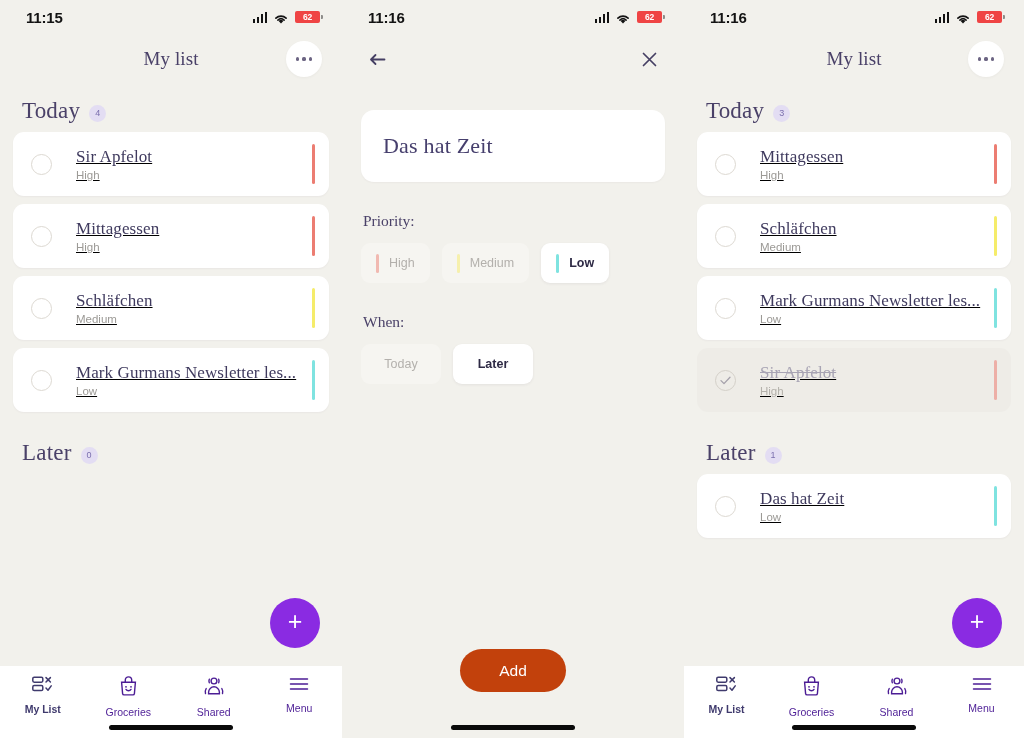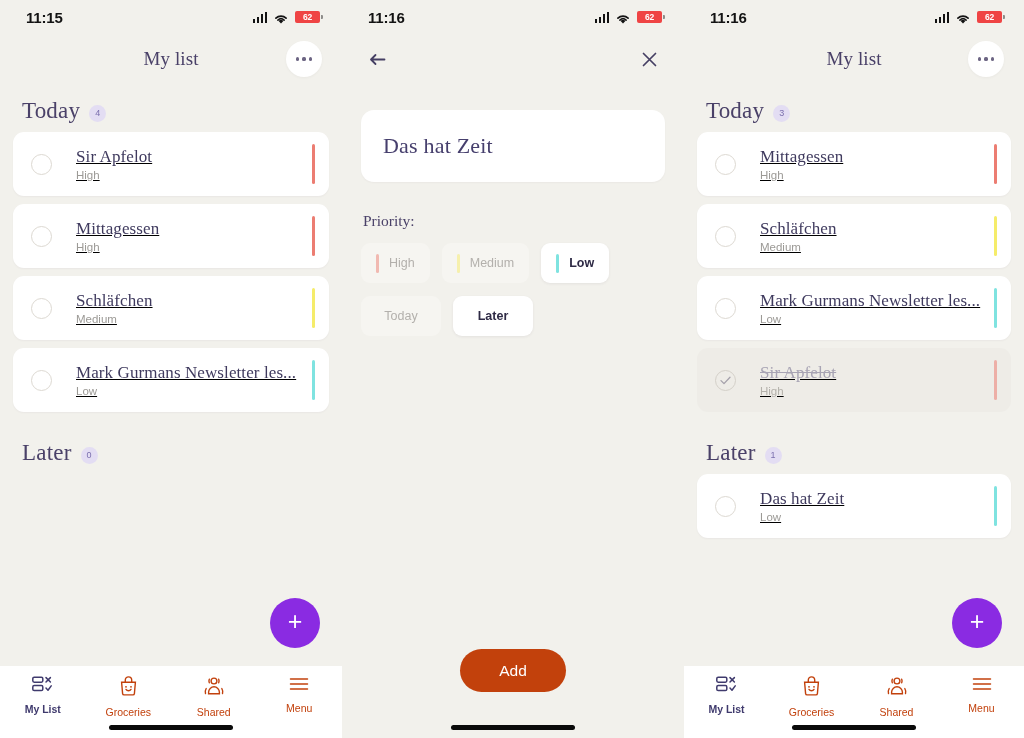--- a/index.html
+++ b/index.html
@@ -188,21 +188,21 @@
     position: absolute;
     left: 0; right: 0; bottom: 0;
     height: 72px;
     background: #ffffff;
     display: flex;
     padding-top: 10px;
   }
   .navitem {
     flex: 1;
     display: flex; flex-direction: column; align-items: center; gap: 6px;
-    color: #c2410c;
+    color: #4c1d95;
   }
   .navitem.active { color: #3f3a6d; }
   .navitem .lbl { font-size: 10.5px; }
   .navitem.active .lbl { font-weight: bold; }
   .home-indicator {
     position: absolute;
     bottom: 8px; left: 50%;
     transform: translateX(-50%);
     width: 124px; height: 5px;
     border-radius: 3px;
@@ -441,20 +441,21 @@
           </div>
           <div class="chip">
             <div class="cbar" style="background: rgb(245, 236, 106);"></div>
             <span>Medium</span>
           </div>
           <div class="chip sel">
             <div class="cbar" style="background: rgb(127, 227, 224);"></div>
             <span>Low</span>
           </div>
         </div>
+        <div class="field-label">When:</div>
         <div class="chips">
           <div class="chip when-chip">
             <span>Today</span>
           </div>
           <div class="chip when-chip sel">
             <span>Later</span>
           </div>
         </div>
       </div>
       <div class="add-btn">Add</div>

